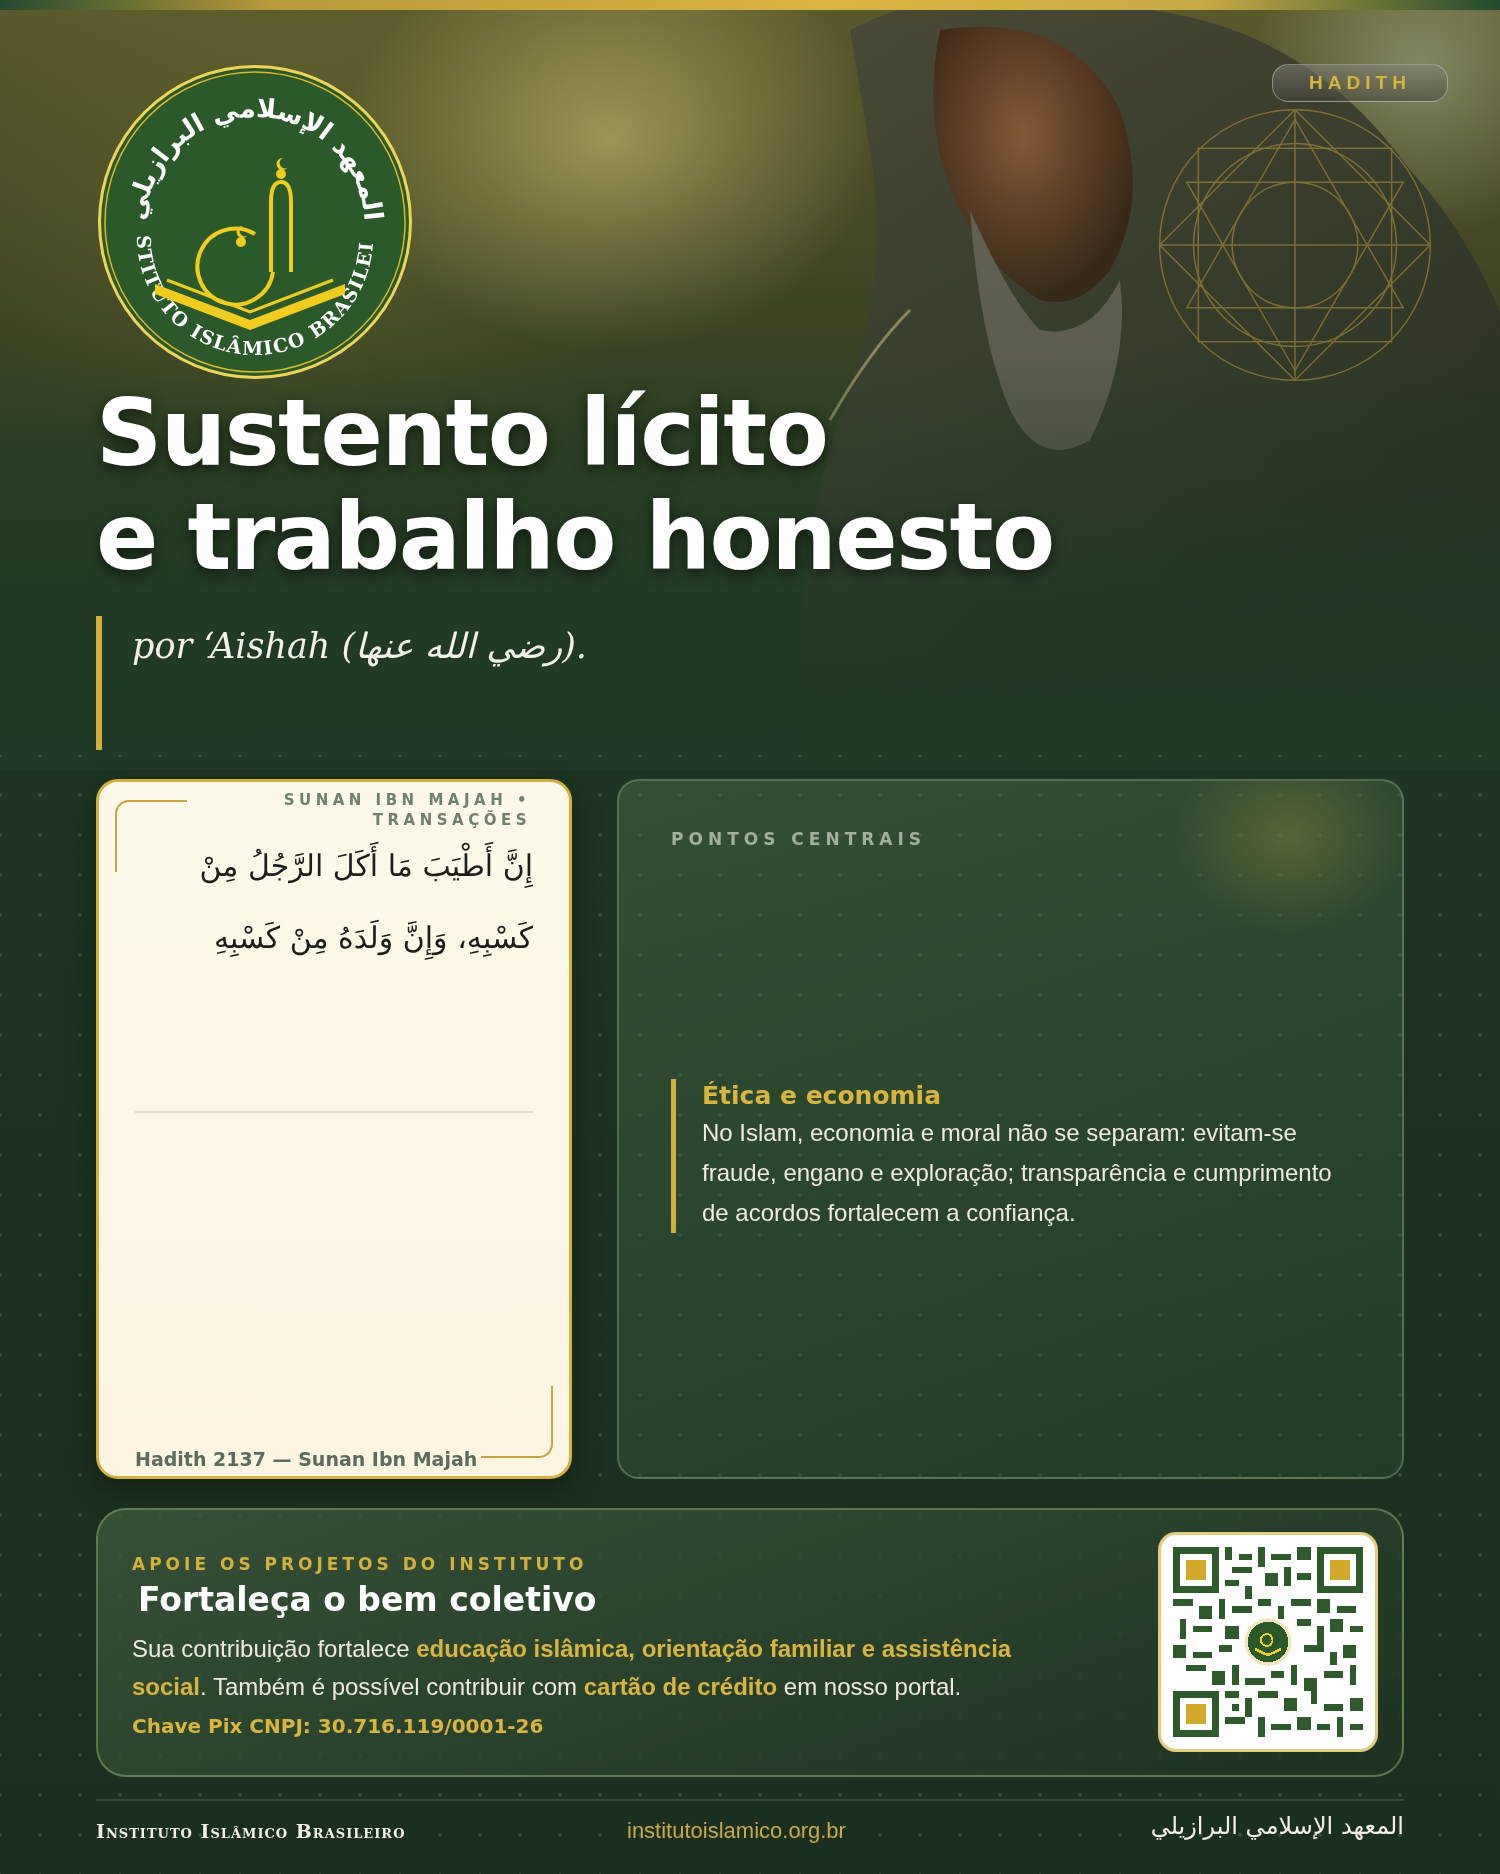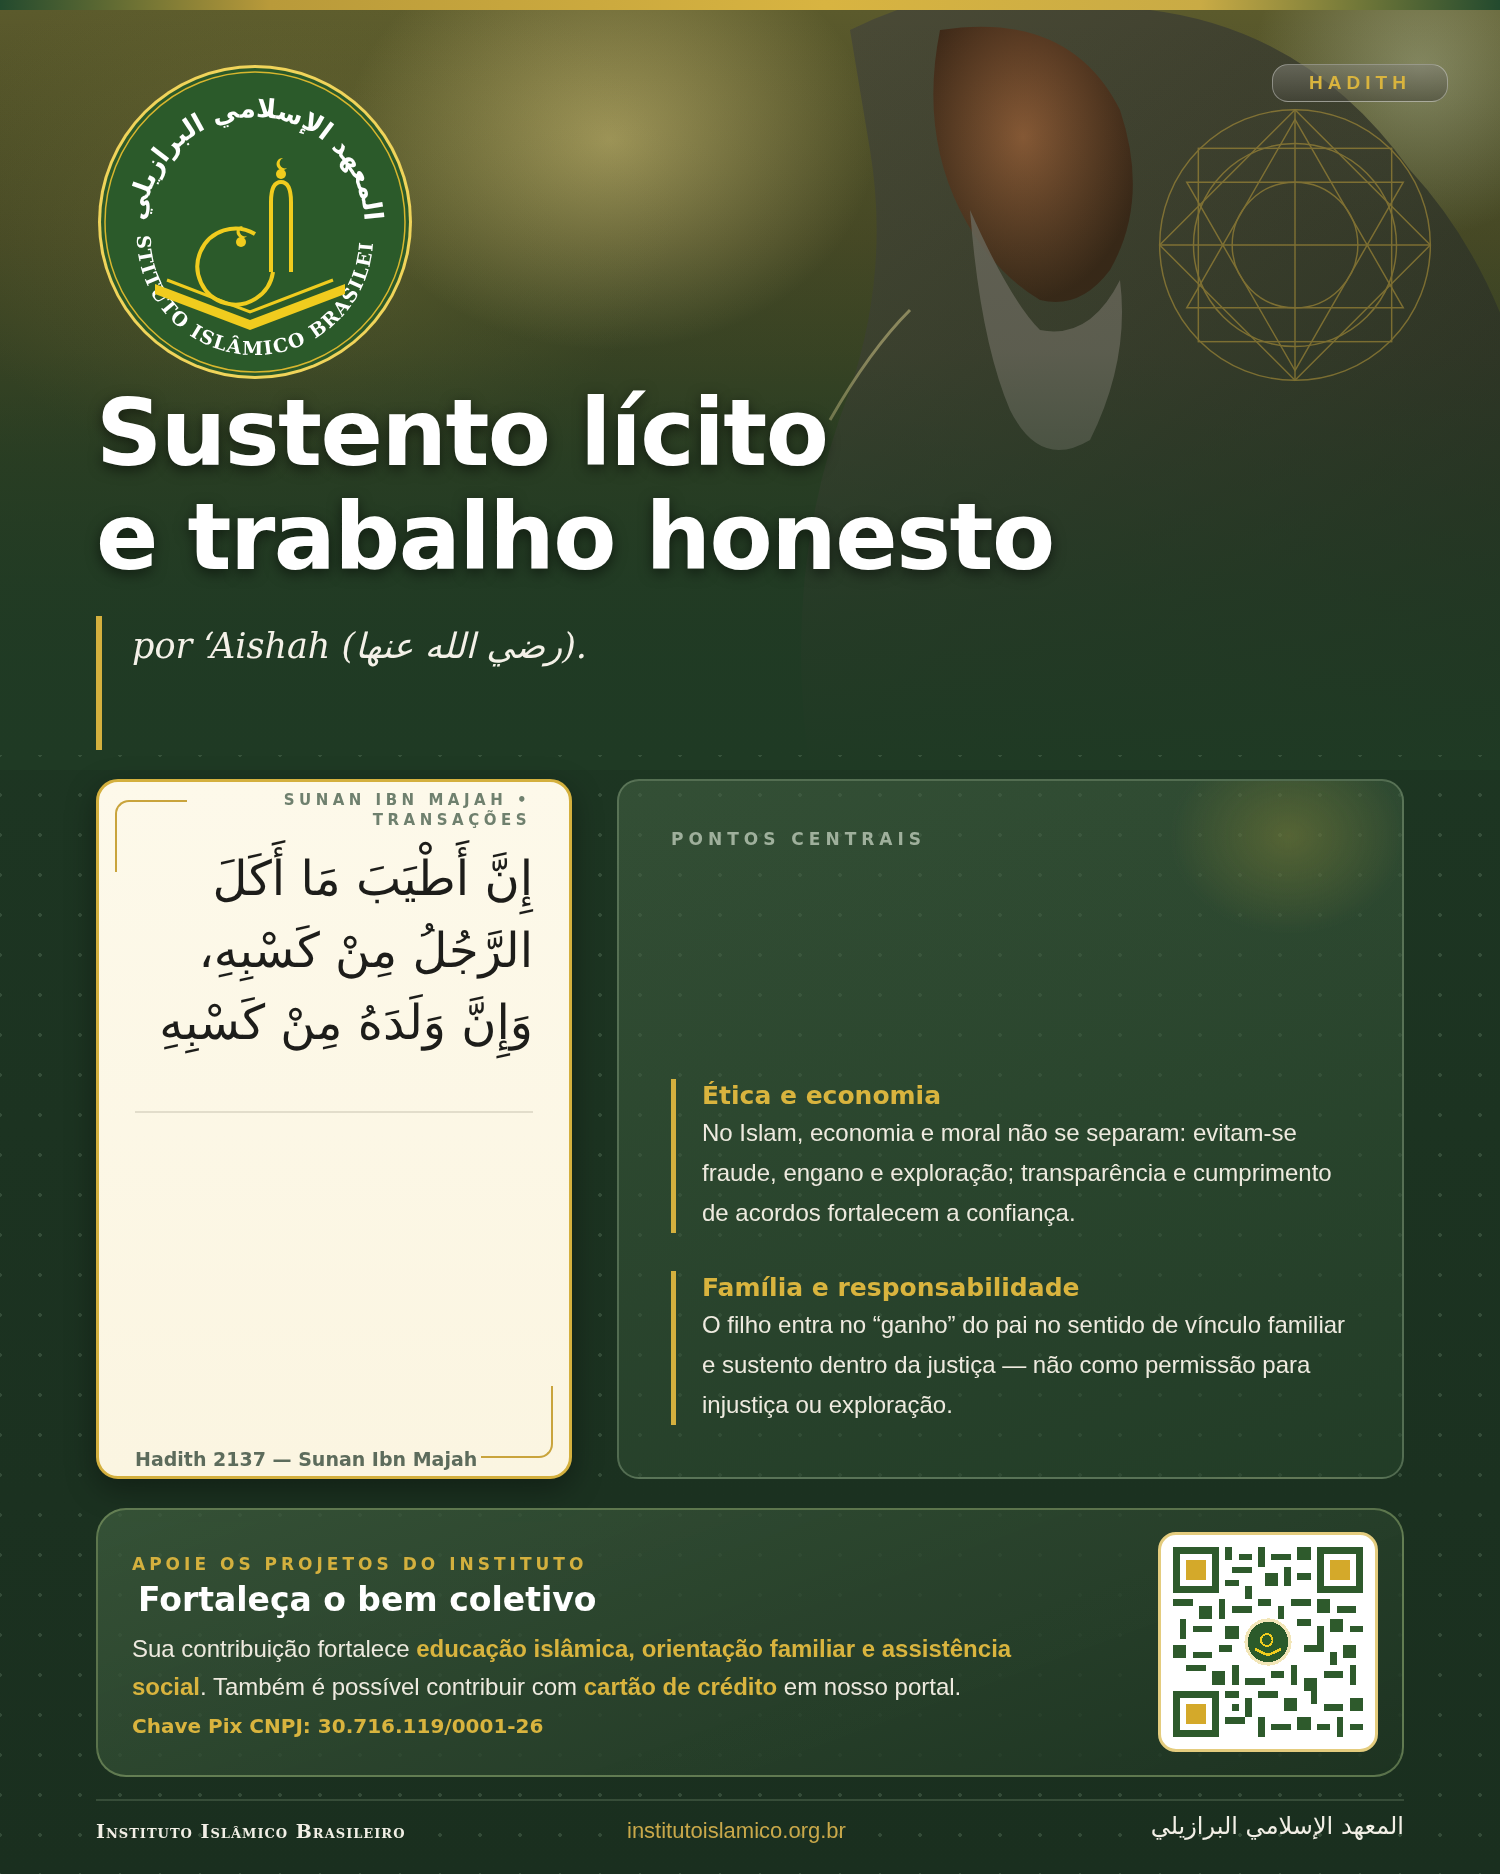--- a/index.html
+++ b/index.html
@@ -66,22 +66,22 @@
     background: linear-gradient(180deg, #fdf9ea 0%, #fbf5e1 100%);
     border: 3px solid #d4b03e; border-radius: 22px; z-index: 3;
     box-shadow: 0 10px 30px rgba(0,0,0,0.35); }
   .qc-corner-tl { position: absolute; left: 16px; top: 18px; width: 72px; height: 72px;
     border-left: 2px solid #c9a43c; border-top: 2px solid #c9a43c; border-top-left-radius: 14px; }
   .qc-corner-br { position: absolute; right: 16px; bottom: 18px; width: 72px; height: 72px;
     border-right: 2px solid #c9a43c; border-bottom: 2px solid #c9a43c; border-bottom-right-radius: 14px; }
   .qc-kicker { position: absolute; right: 38px; top: 8px; text-align: right;
     font-family: "DejaVu Sans", sans-serif; font-weight: 700; font-size: 15px; letter-spacing: 4.5px;
     line-height: 20px; color: #6f806e; }
-  .qc-arabic { position: absolute; right: 36px; top: 60px; width: 400px; direction: rtl; text-align: right;
-    font-family: "DejaVu Serif", serif; font-size: 48px; line-height: 72px; color: #1d1d1a; }
+  .qc-arabic { position: absolute; right: 36px; top: 48px; width: 400px; direction: rtl; text-align: right;
+    font-family: "DejaVu Serif", serif; font-size: 30px; line-height: 72px; color: #1d1d1a; }
   .qc-divider { position: absolute; left: 36px; right: 36px; top: 329px; height: 2px; background: #e2ddcb; }
   .qc-translation { position: absolute; left: 36px; right: 36px; top: 345px;
     font-family: "DejaVu Serif", serif; font-style: italic; font-size: 29px; line-height: 51px; color: #3d3c37; }
   .qc-honorific { display: block; font-style: normal; font-size: 24px; line-height: 36px; direction: rtl; text-align: left; unicode-bidi: plaintext; }
   .qc-ref { position: absolute; left: 36px; bottom: 6px; font-family: "DejaVu Sans", sans-serif;
     font-weight: 700; font-size: 19px; color: #5d6c5c; }
 
   
   .points { position: absolute; left: 617px; top: 779px; width: 787px; height: 700px;
     border-radius: 22px; border: 2px solid rgba(140,165,130,0.45);
@@ -220,24 +220,20 @@
     <div class="qc-divider"></div>
     <div class="qc-ref">Hadith 2137 — Sunan Ibn Majah</div>
   </div>
 
   <div class="points">
     <div class="points-kicker">PONTOS CENTRAIS</div>
 
     <div class="point" style="top:298px;">
       <div class="point-title">Ética e economia</div>
       <div class="point-body">No Islam, economia e moral não se separam: evitam-se fraude, engano e exploração; transparência e cumprimento de acordos fortalecem a confiança.</div>
-    </div>
-    <div class="point" style="top:490px;">
-      <div class="point-title">Família e responsabilidade</div>
-      <div class="point-body">O filho entra no “ganho” do pai no sentido de vínculo familiar e sustento dentro da justiça — não como permissão para injustiça ou exploração.</div>
     </div>
   </div>
 
   <div class="donate">
     <div class="donate-kicker">APOIE OS PROJETOS DO INSTITUTO</div>
     <div class="donate-title">Fortaleça o bem coletivo</div>
     <div class="donate-body"><span>Sua contribuição fortalece </span><span class="hl">educação islâmica, orientação familiar e assistência social</span><span>. Também é possível contribuir com </span><span class="hl">cartão de crédito</span><span> em nosso portal.</span></div>
     <div class="donate-pix">Chave Pix CNPJ: 30.716.119/0001-26</div>
 
     <div class="qr" title="QR code de doação">

